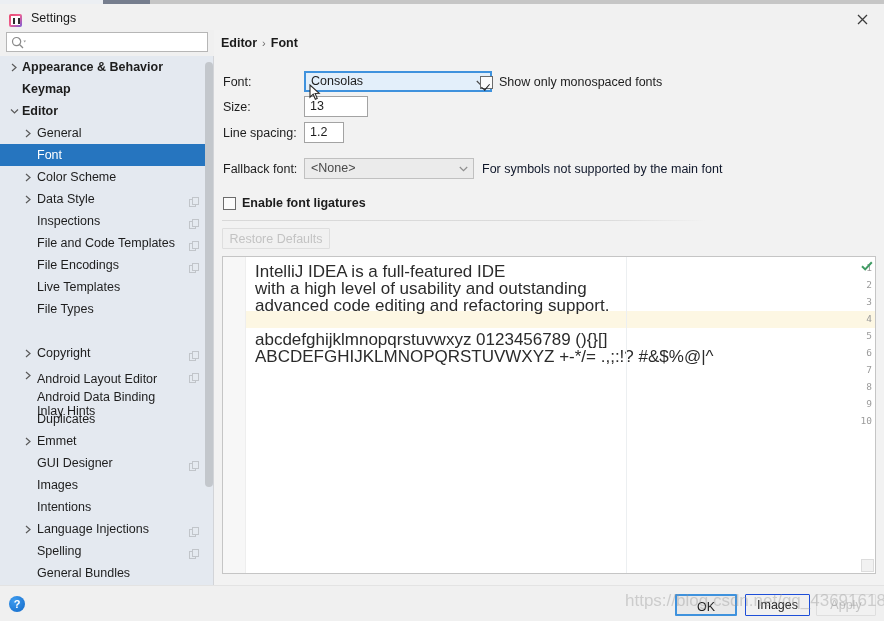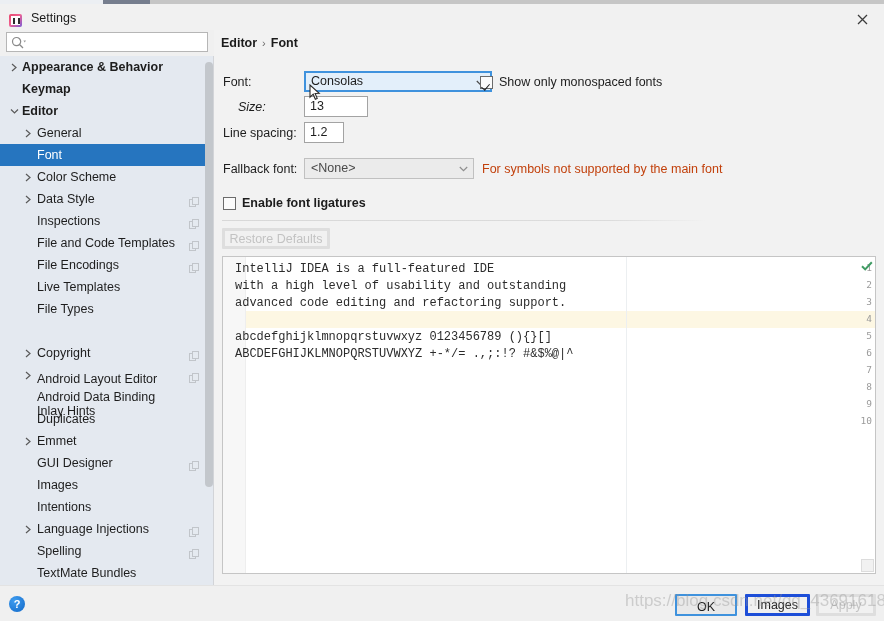--- a/index.html
+++ b/index.html
@@ -168,33 +168,33 @@
     content: ""; position: absolute; left: 2px; top: 5px;
     width: 4px; height: 7px;
     border-right: 1.6px solid #1f1f1f; border-bottom: 1.6px solid #1f1f1f;
     transform: rotate(40deg);
   }
   .checkline .cl-label {
     margin-left: 6px; font-size: 12.5px; color: #1d1d1d;
   }
 
   .hint {
-    position: absolute; font-size: 12.5px; color: #c2410c;
+    position: absolute; font-size: 12.5px; color: #0f172a;
   }
 
   .hr {
     position: absolute; height: 1px;
     background: linear-gradient(to right,#d8d8d8 0%, #dcdcdc 80%, #f2f2f2 100%);
   }
 
   .btn {
     position: absolute; box-sizing: border-box;
     display: flex; align-items: center; justify-content: center;
     font-size: 12.5px; border-radius: 1px;
-    background: #f0f0f0; border: 3px solid #1d4ed8; color: #1d1d1d;
+    background: #f0f0f0; border: 1px solid #1d4ed8; color: #1d1d1d;
     cursor: default;
   }
   .btn.disabled { color: #c3c3c3; border-color: #dedede; background: #f1f1f1; }
   .btn.default {
     border: 2px solid #3f92dd; background: #e9e9e9; color: #1d1d1d;
   }
 
   
   .preview {
     position: absolute; left: 222px; top: 256px; width: 654px; height: 318px;
@@ -209,23 +209,23 @@
   .gutter-num {
     position: absolute; right: 3px; width: 20px; text-align: right;
     font-family: "DejaVu Sans Mono", monospace;
     font-size: 9.5px; color: #9b9b9b;
   }
   .caret-line {
     position: absolute; left: 0; width: 100%; height: 17px;
     background: #fdf7e3;
   }
   .code-line {
-    position: absolute; left: 12px;
-    font-family: Liberation Mono, monospace;
-    font-size: 12px; color: #2b2b2b;
+    position: absolute; left: 32px;
+    font-family: Liberation Sans, sans-serif;
+    font-size: 17px; color: #2b2b2b;
     white-space: pre;
   }
   .right-margin {
     position: absolute; top: 0; width: 1px; height: 100%;
     background: #eceff1;
   }
   .inspect-widget {
     position: absolute; right: 1px; top: 1px;
     width: 15px; height: 16px;
     display: flex; align-items: center; justify-content: center;
@@ -438,21 +438,21 @@
           </svg></span>
       </div>
       <div class="tree-row">
         <span class="tree-label" style="left: 37px;">Spelling</span>
         <span class="tree-badge"><svg width="11" height="11" viewBox="0 0 11 11">
             <rect x="0.5" y="2.5" width="6" height="7" stroke="#7b7b7b" stroke-width="1" fill="#e9edf2"></rect>
             <rect x="3.5" y="0.5" width="6" height="7" stroke="#7b7b7b" stroke-width="1" fill="#e9edf2"></rect>
           </svg></span>
       </div>
       <div class="tree-row">
-        <span class="tree-label" style="left: 37px;">TextMate Bundles</span>
+        <span class="tree-label" style="left: 37px;">General Bundles</span>
       </div>
     </div>
   <div class="sb-track"></div>
   <div class="sb-thumb"></div>
   <div class="sidebar-divider"></div>
 
   <div class="content">
 
     <div class="breadcrumb">
       <span>Editor</span><span class="sep">›</span><span>Font</span>
@@ -465,21 +465,21 @@
         <svg width="9" height="6" viewBox="0 0 9 6" aria-hidden="true">
           <path d="M0.8 1 L4.5 4.6 L8.2 1" stroke="#4a4a4a" stroke-width="1.2" fill="none"></path>
         </svg>
       </span>
     </div>
     <div class="checkline" style="left:266px; top:44px;">
       <span class="cbox checked"></span>
       <span class="cl-label">Show only monospaced fonts</span>
     </div>
 
-    <div class="form-label" style="left:24px; top:70px;font-style:italic;">Size:</div>
+    <div class="form-label" style="left:9px; top:70px;">Size:</div>
     <div class="textfield" style="left:90px; top:66px; width:64px;">
       <span class="val">13</span>
     </div>
 
     <div class="form-label" style="left:9px; top:96px;">Line spacing:</div>
     <div class="textfield" style="left:90px; top:92px; width:40px;">
       <span class="val">1.2</span>
     </div>
 
     <div class="form-label" style="left:9px; top:132px;">Fallback font:</div>

